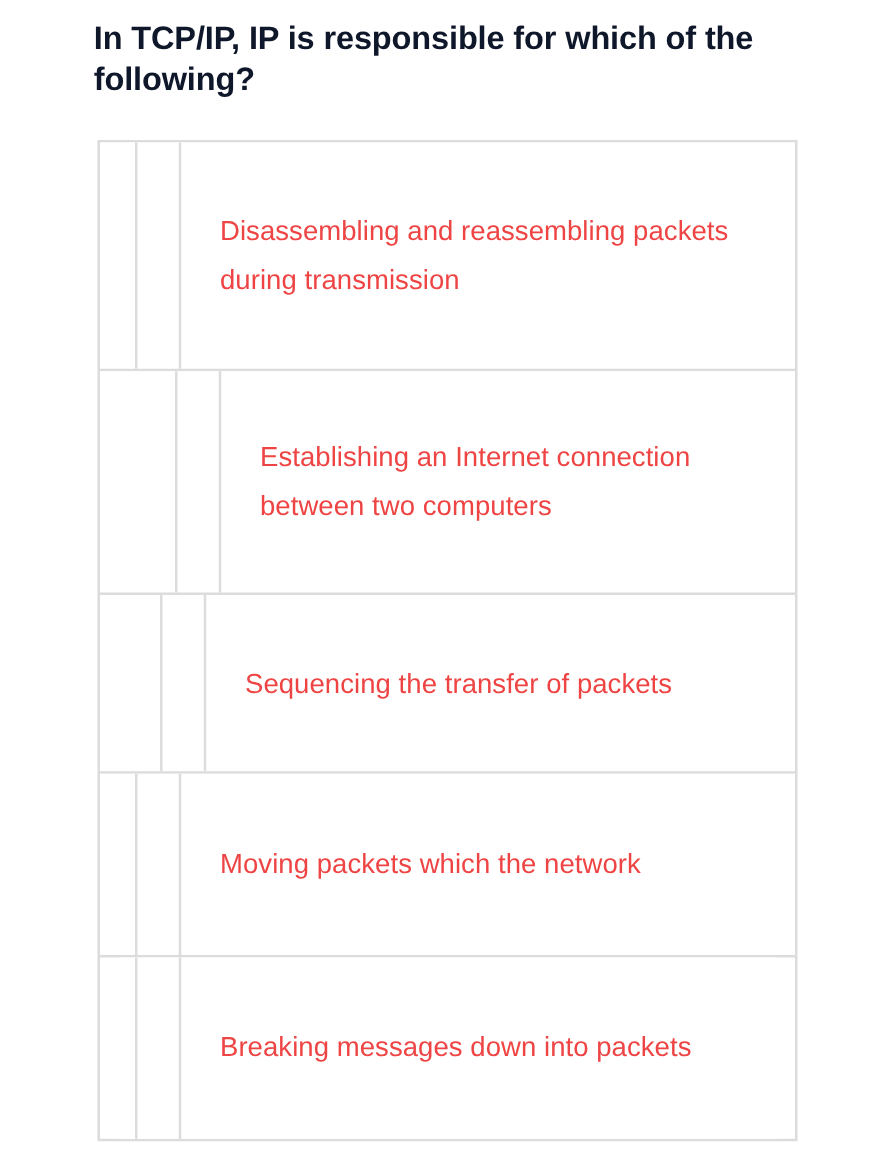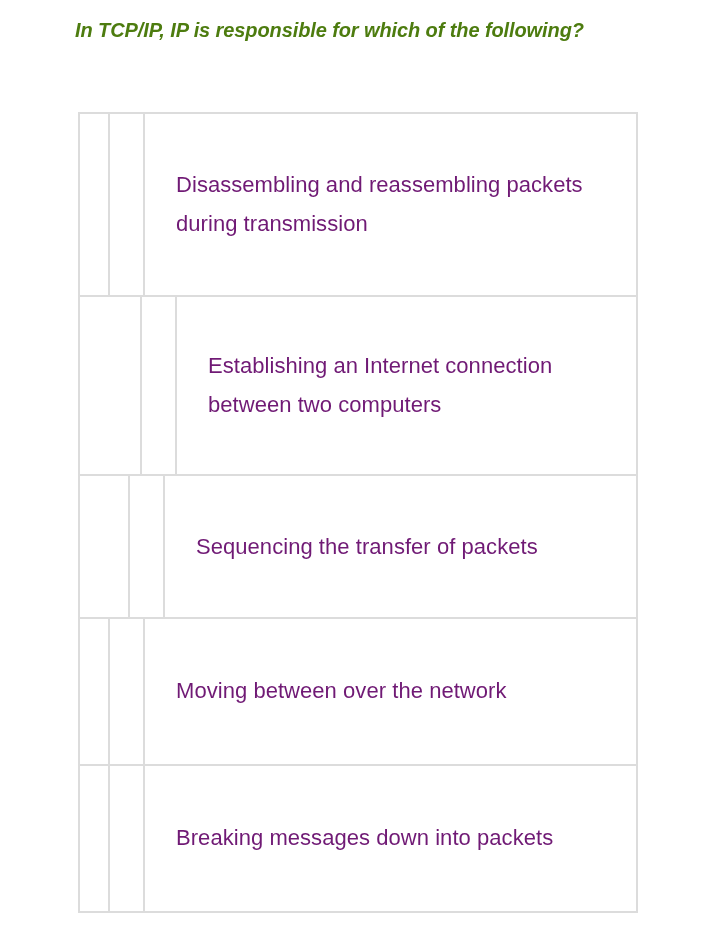--- a/index.html
+++ b/index.html
@@ -23,26 +23,25 @@
     width: 705px;
     height: 925px;
   }
 
   
   .question-title {
     position: absolute;
     left: 75px;
     top: 14px;
     width: 560px;
-    font-size: 20px;
+    font-size: 26px;
     line-height: 33px;
     font-weight: bold;
-    color: #4d7c0f;
+    color: #0f172a;
     letter-spacing: -0.1px;
-    font-style: italic;
   }
 
   
   .options-table {
     position: absolute;
     left: 78px;
     top: 112px;
     width: 560px;
     height: 801px;
     box-sizing: border-box;
@@ -82,21 +81,21 @@
     box-sizing: border-box;
     flex: 1 1 auto;
     padding: 0 18px 0 31px;
     display: flex;
     align-items: center;
   }
 
   .option-label {
     font-size: 22px;
     line-height: 38.5px;
-    color: #701a75;
+    color: #ef4444;
     font-weight: normal;
     letter-spacing: 0.05px;
   }
 
   
   .row-h-184 { height: 184px; }
   .row-h-180 { height: 180px; padding-left: 32px; }
   .row-h-144 { height: 144px; padding-left: 20px; }
   .row-h-147 { height: 147px; }
   .row-h-146 { height: 146px; border-radius: 17px; }
@@ -131,21 +130,21 @@
       <div class="cell-marker-b"></div>
       <div class="cell-text">
         <span class="option-label">Sequencing the transfer of packets</span>
       </div>
     </div>
 
     <div class="option-row row-h-147">
       <div class="cell-marker-a"></div>
       <div class="cell-marker-b"></div>
       <div class="cell-text">
-        <span class="option-label">Moving between over the network</span>
+        <span class="option-label">Moving packets which the network</span>
       </div>
     </div>
 
     <div class="option-row row-h-146">
       <div class="cell-marker-a"></div>
       <div class="cell-marker-b"></div>
       <div class="cell-text">
         <span class="option-label">Breaking messages down into packets</span>
       </div>
     </div>

